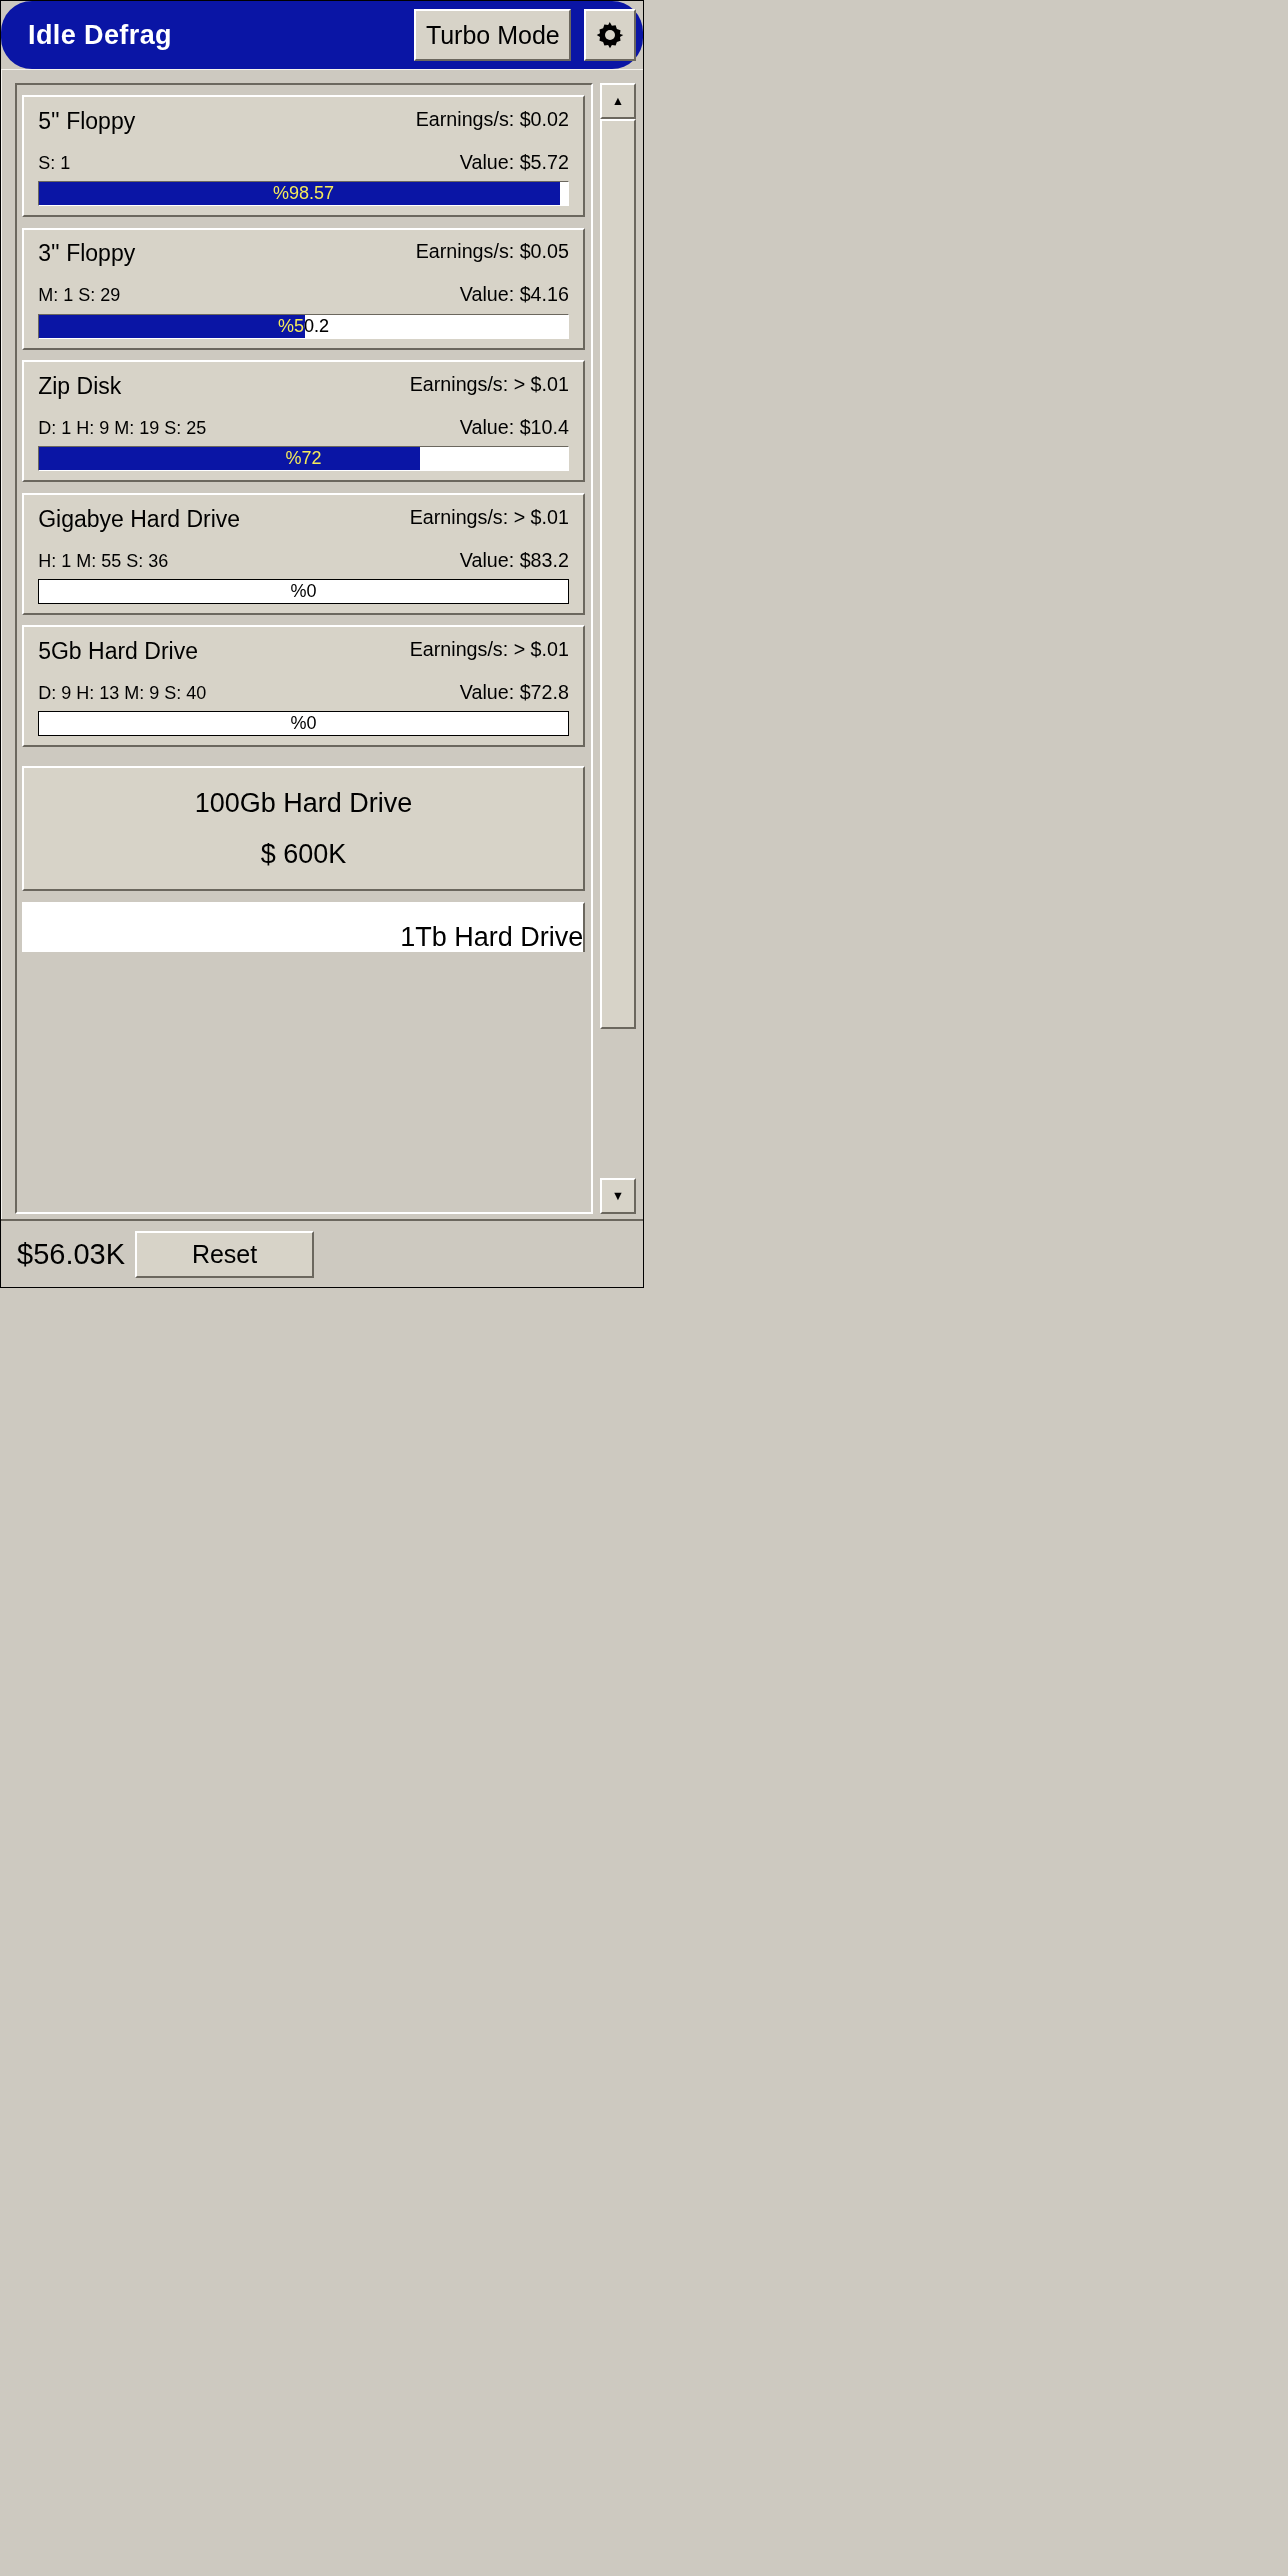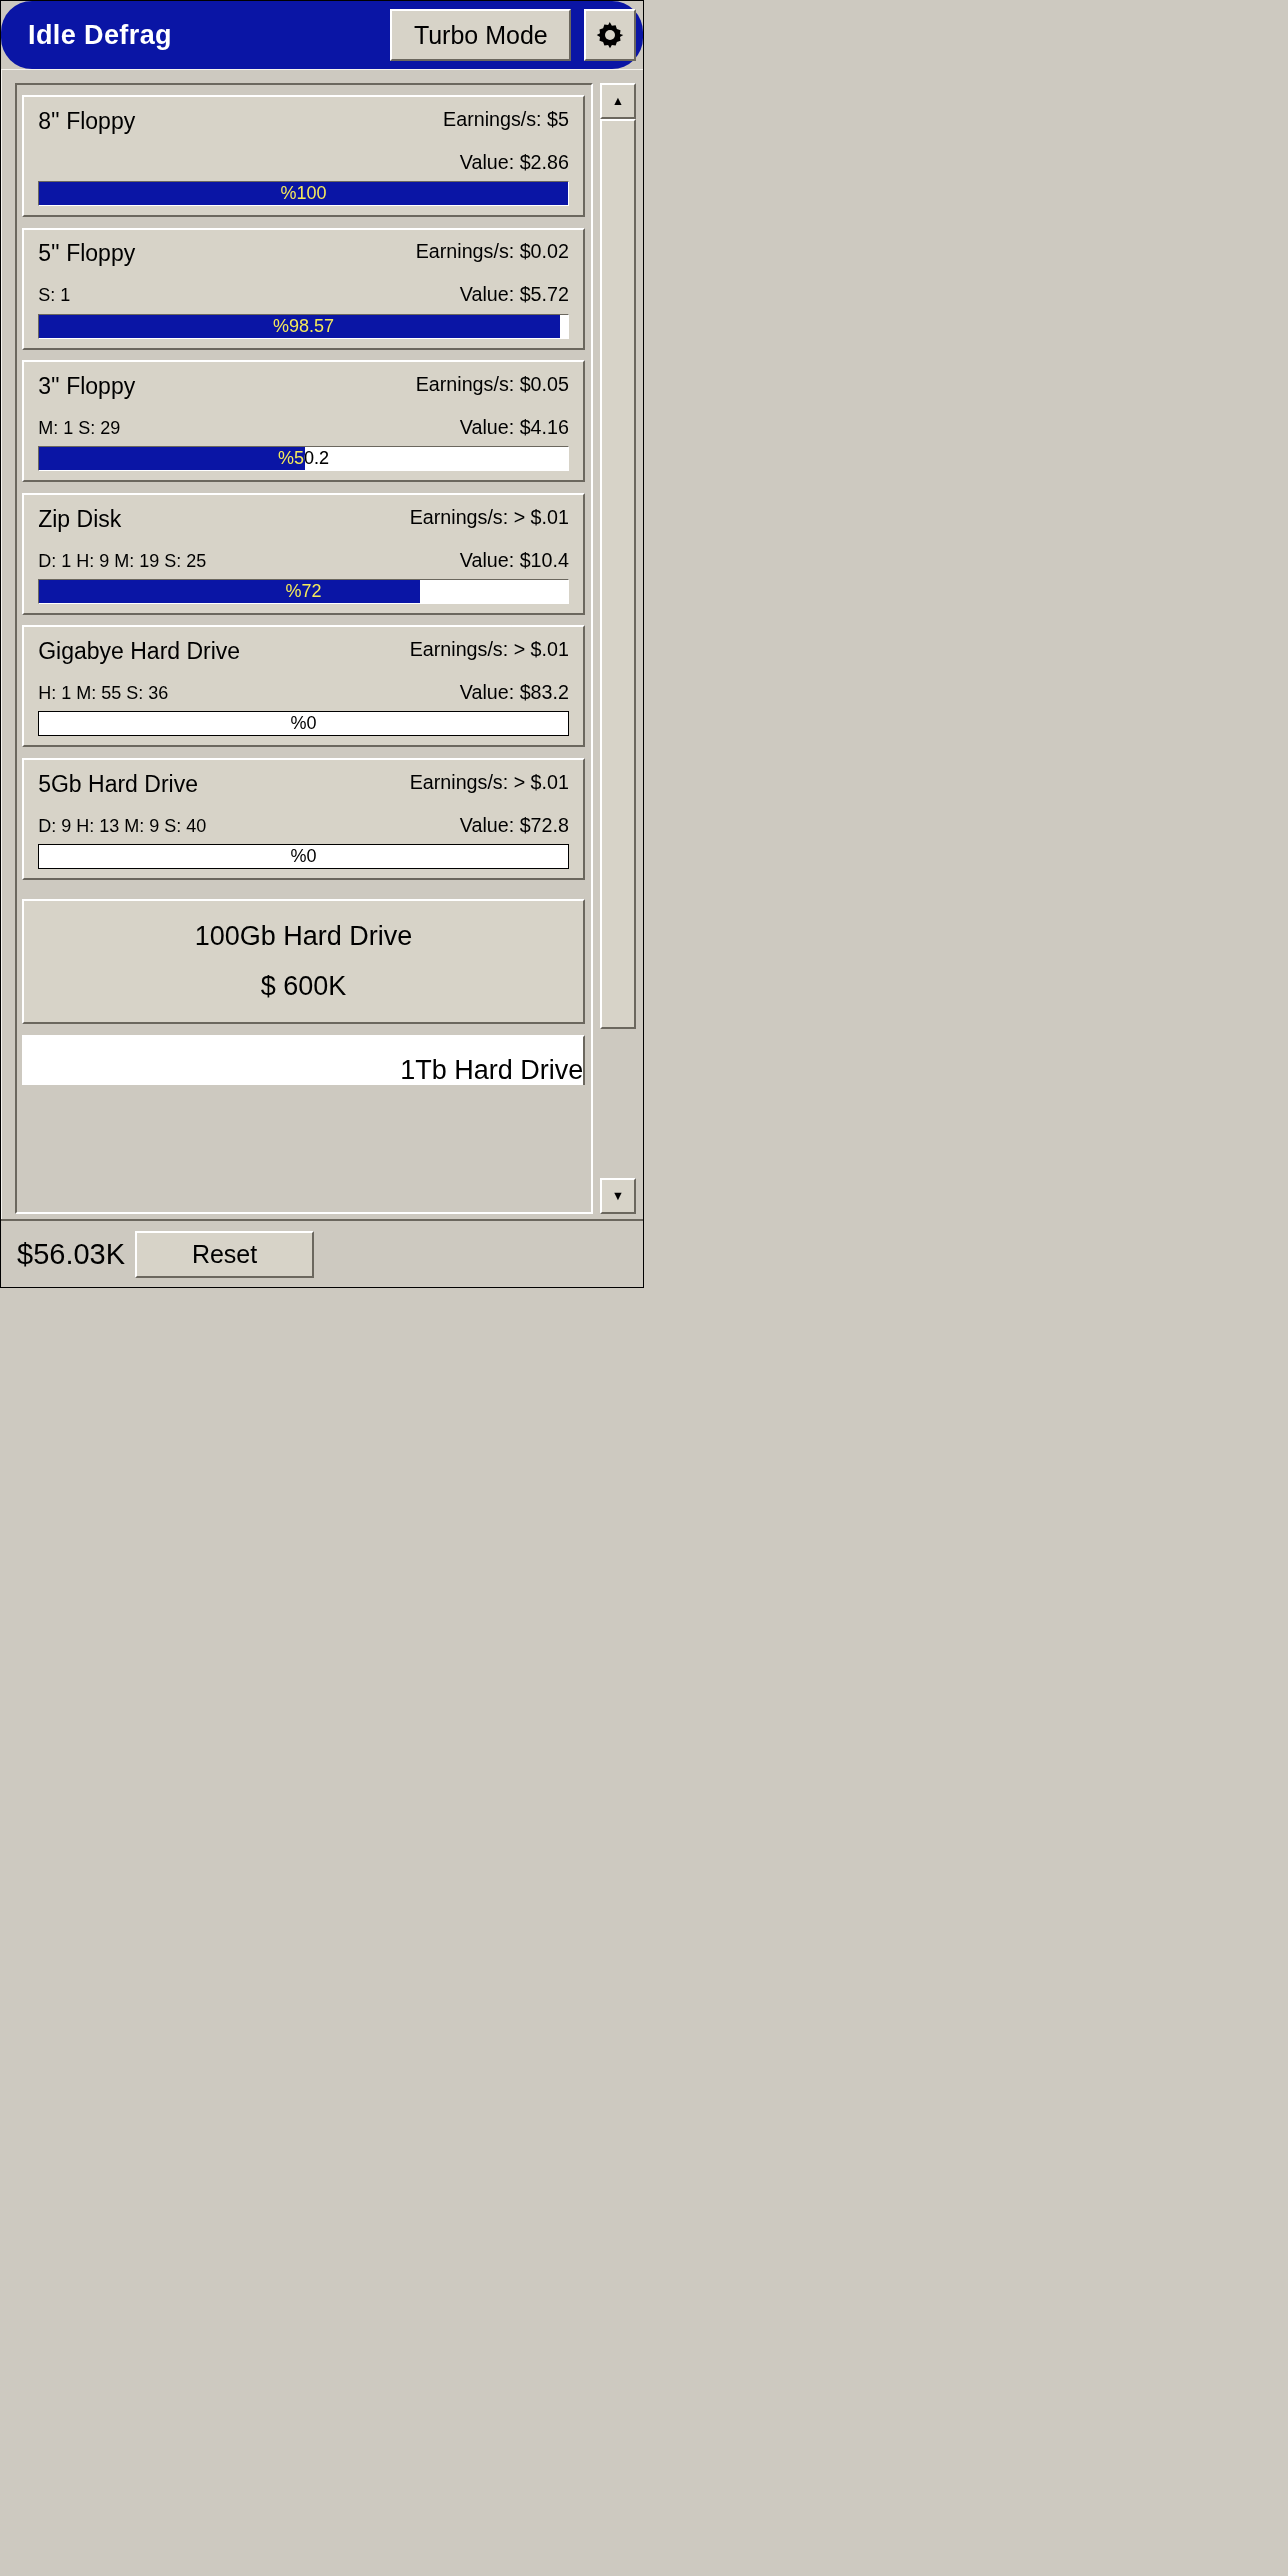--- a/index.html
+++ b/index.html
@@ -42,21 +42,21 @@
     border-left: 2.7px solid #ffffff;
     border-right: 2.7px solid #6b675e;
     border-bottom: 2.7px solid #6b675e;
     font-family: inherit;
     cursor: pointer;
     display: flex;
     align-items: center;
     justify-content: center;
   }
   .turbo-btn {
-    width: 181px;
+    width: 157px;
     height: 52px;
     font-size: 25px;
     color: #000;
   }
   .gear-btn {
     width: 52px;
     height: 52px;
   }
   .gear-icon svg { display: block; }
 
@@ -236,32 +236,20 @@
             <path fill="#000" d="M12 2l1.5 2.6 3-.4 1 2.9 2.9 1-.4 3L22.6 12l-2.6 1.5.4 3-2.9 1-1 2.9-3-.4L12 22.6l-1.5-2.6-3 .4-1-2.9-2.9-1 .4-3L1.4 12l2.6-1.5-.4-3 2.9-1 1-2.9 3 .4L12 1.4z"></path>
             <circle cx="12" cy="12" r="4" fill="#d7d3c8"></circle>
           </svg>
       </span>
     </button>
   </div>
 
   <div class="main-row">
     <div class="cards-wrap">
 
-      <div class="card">
-        <div class="card-grid">
-          <div class="card-name">8'' Floppy</div>
-          <div class="card-earn">Earnings/s: $5</div>
-          <div class="card-time"></div>
-          <div class="card-value">Value: $2.86</div>
-        </div>
-        <div class="progress-outer">
-          <div class="progress-fill" style="width:100%"></div>
-          <div class="progress-label">%100</div>
-        </div>
-      </div>
 
       <div class="card">
         <div class="card-grid">
           <div class="card-name">5'' Floppy</div>
           <div class="card-earn">Earnings/s: $0.02</div>
           <div class="card-time">S: 1</div>
           <div class="card-value">Value: $5.72</div>
         </div>
         <div class="progress-outer">
           <div class="progress-fill" style="width:98.57%"></div>

